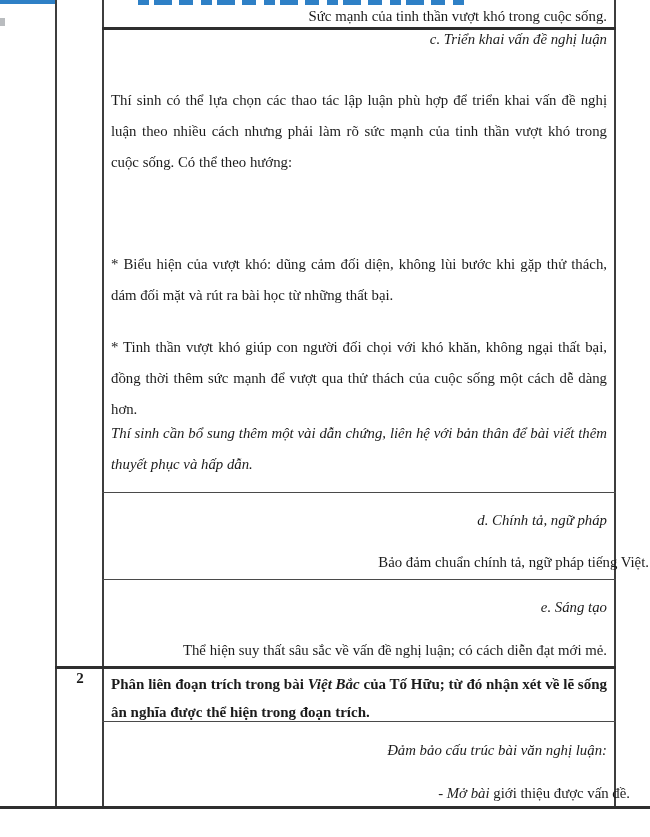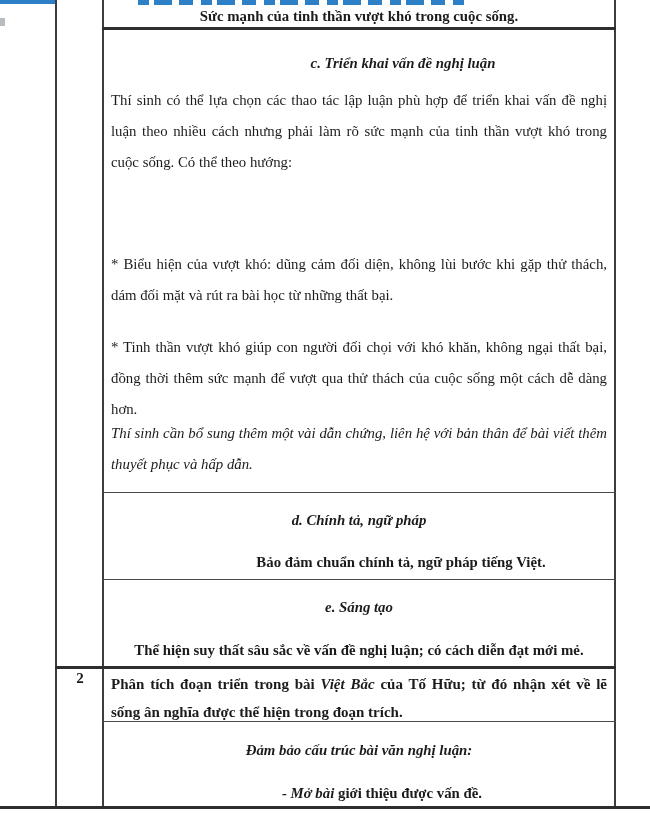--- a/index.html
+++ b/index.html
@@ -14,21 +14,21 @@
   
   .vline{position:absolute;top:0;width:2px;height:808px;background:#3d3d3d;}
   .hline{position:absolute;height:1px;background:#4a4a4a;}
   .hline.thick{height:3px;background:#2e2e2e;}
   
   .t{
     position:absolute;left:111px;width:496px;
     font-size:14.8px;line-height:31px;
     text-align:justify;text-justify:inter-word;
   }
-  .t.single{text-align:center;font-weight:bold;}
+  .t.single{text-align:right;}
   .it{font-style:italic;}
   .q-title{
     position:absolute;left:111px;width:496px;
     font-size:15px;font-weight:bold;line-height:28px;
     text-align:justify;
   }
   .q-num{
     position:absolute;left:57px;width:46px;
     font-size:15px;font-weight:bold;text-align:center;
   }
@@ -60,21 +60,21 @@
   <div class="hline" style="left:102px;top:492px;width:514px;"></div>
   <div class="hline" style="left:102px;top:579px;width:514px;"></div>
   <div class="hline thick" style="left:55px;top:666px;width:561px;"></div>
   <div class="hline" style="left:102px;top:721px;width:514px;"></div>
   <div class="hline thick" style="left:0;top:806px;width:650px;"></div>
 
   <div class="t single" style="top:1px;">
     <span>Sức mạnh của tinh thần vượt khó trong cuộc sống.</span>
   </div>
 
-  <div class="t single it" style="top:48px;margin-left:44px;">
+  <div class="t single it" style="top:24px;">
     <span>c. Triển khai vấn đề nghị luận</span>
   </div>
 
   <div class="t" style="top:85px;">
     <span>Thí sinh có thể lựa chọn các thao tác lập luận phù hợp để triển khai vấn đề nghị luận theo nhiều cách nhưng phải làm rõ sức mạnh của tinh thần vượt khó trong cuộc sống. Có thể theo hướng:</span>
   </div>
 
 
   <div class="t" style="top:249px;">
     <span>* Biểu hiện của vượt khó: dũng cảm đối diện, không lùi bước khi gặp thử thách, dám đối mặt và rút ra bài học từ những thất bại.</span>
@@ -102,21 +102,21 @@
 
   <div class="t single" style="top:635px;">
     <span>Thể hiện suy thất sâu sắc về vấn đề nghị luận; có cách diễn đạt mới mẻ.</span>
   </div>
 
   <div class="q-num" style="top:670px;">
     <span>2</span>
   </div>
 
   <div class="q-title" style="top:670px;">
-    <span>Phân tích đoạn triển trong bài </span><i>Việt Bắc</i><span> của Tố Hữu; từ đó nhận xét về lẽ sống ân nghĩa được thể hiện trong đoạn trích.</span>
+    <span>Phân liên đoạn trích trong bài </span><i>Việt Bắc</i><span> của Tố Hữu; từ đó nhận xét về lẽ sống ân nghĩa được thể hiện trong đoạn trích.</span>
   </div>
 
   <div class="t single it" style="top:735px;">
     <span>Đảm bảo cấu trúc bài văn nghị luận:</span>
   </div>
 
   <div class="t single" style="top:778px;margin-left:23px;">
     <span class="it">- Mở bài</span><span> giới thiệu được vấn đề.</span>
   </div>
 

